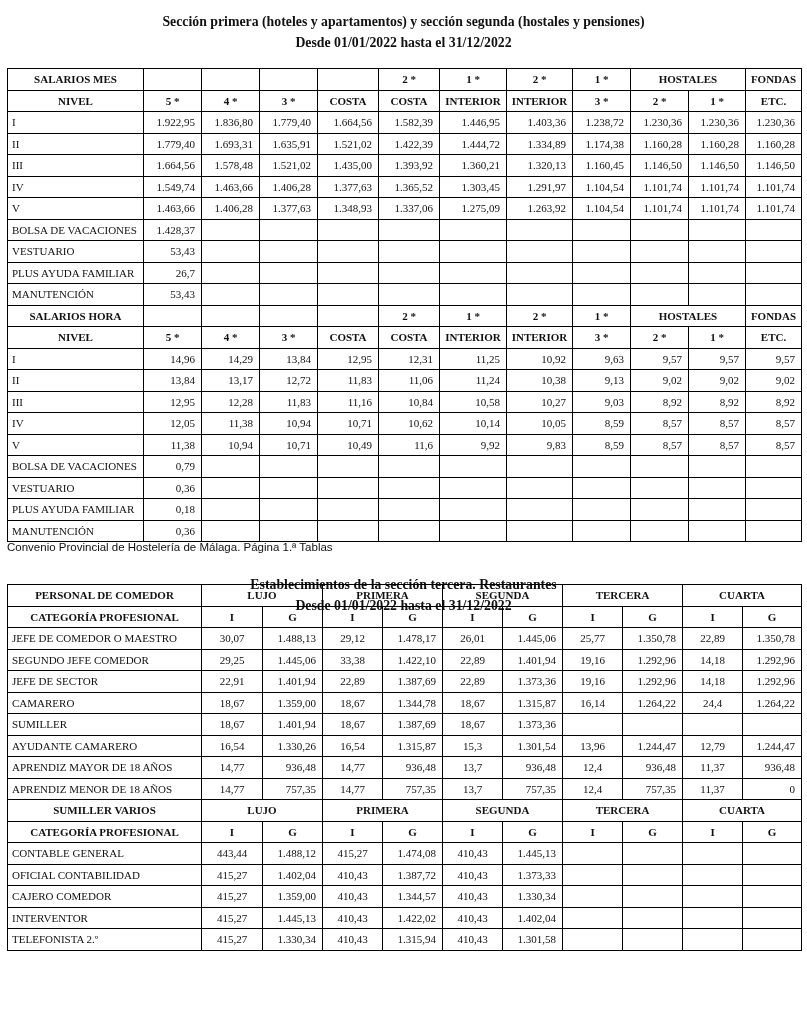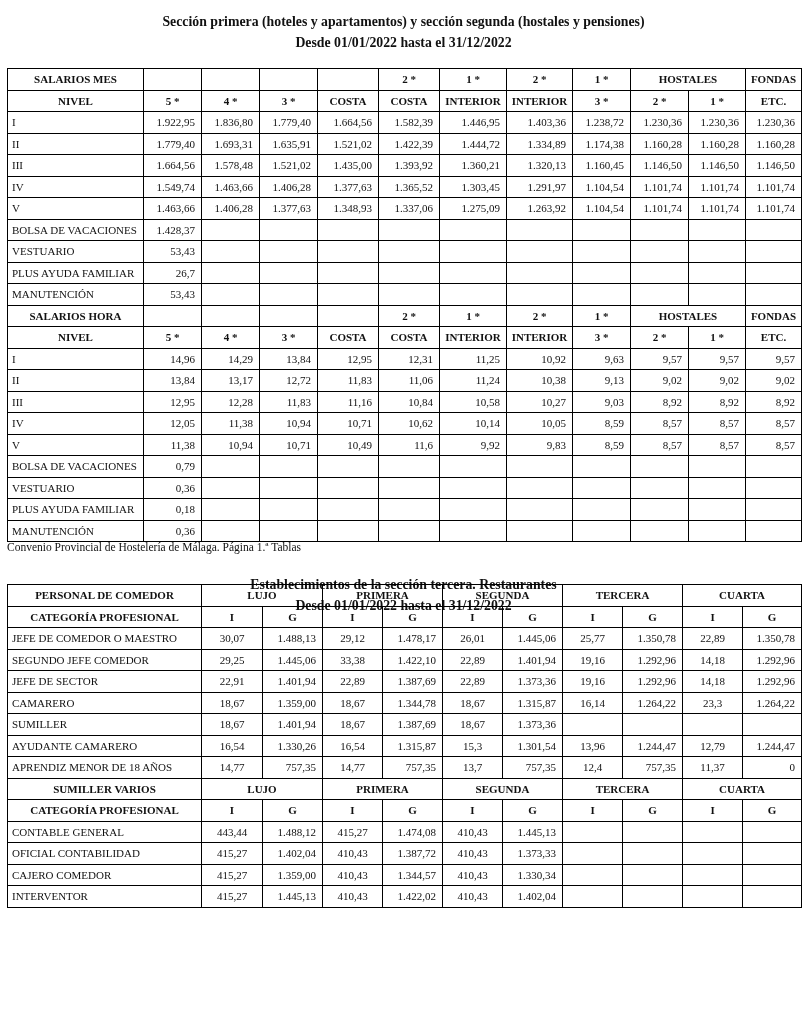--- a/index.html
+++ b/index.html
@@ -19,21 +19,21 @@
   td {
     border: 1px solid #000; padding: 0 4px; white-space: nowrap; overflow: hidden;
     line-height: 20.5px; height: 20.5px;
   }
   td.hdr { font-weight: bold; text-align: center; }
   td.lbl { text-align: left; padding-left: 4px; }
   td.num { text-align: right; padding-right: 6px; }
   td.ctr { text-align: center; }
   .footnote {
     position: absolute; left: 7px; top: 541px; font-size: 11.5px;
-    font-family: Liberation Serif, serif;
+    font-family: Liberation Sans, sans-serif;
   }
 </style>
 </head>
 <body>
 
 <div class="title" style="top:11px;">Sección primera (hoteles y apartamentos) y sección segunda (hostales y pensiones)</div>
 <div class="title" style="top:32px;">Desde 01/01/2022 hasta el 31/12/2022</div>
 
 <table id="t1" style="top:60px; width:794px;margin-top:8px;">
   <colgroup>
@@ -443,21 +443,21 @@
       <tr>
         <td class="lbl">CAMARERO</td>
         <td class="ctr">18,67</td>
         <td class="num">1.359,00</td>
         <td class="ctr">18,67</td>
         <td class="num">1.344,78</td>
         <td class="ctr">18,67</td>
         <td class="num">1.315,87</td>
         <td class="ctr">16,14</td>
         <td class="num">1.264,22</td>
-        <td class="ctr">23,3</td>
+        <td class="ctr">24,4</td>
         <td class="num">1.264,22</td>
       </tr>
       <tr>
         <td class="lbl">SUMILLER</td>
         <td class="ctr">18,67</td>
         <td class="num">1.401,94</td>
         <td class="ctr">18,67</td>
         <td class="num">1.387,69</td>
         <td class="ctr">18,67</td>
         <td class="num">1.373,36</td>
@@ -473,20 +473,33 @@
         <td class="ctr">16,54</td>
         <td class="num">1.315,87</td>
         <td class="ctr">15,3</td>
         <td class="num">1.301,54</td>
         <td class="ctr">13,96</td>
         <td class="num">1.244,47</td>
         <td class="ctr">12,79</td>
         <td class="num">1.244,47</td>
       </tr>
       <tr>
+        <td class="lbl">APRENDIZ MAYOR DE 18 AÑOS</td>
+        <td class="ctr">14,77</td>
+        <td class="num">936,48</td>
+        <td class="ctr">14,77</td>
+        <td class="num">936,48</td>
+        <td class="ctr">13,7</td>
+        <td class="num">936,48</td>
+        <td class="ctr">12,4</td>
+        <td class="num">936,48</td>
+        <td class="ctr">11,37</td>
+        <td class="num">936,48</td>
+      </tr>
+      <tr>
         <td class="lbl">APRENDIZ MENOR DE 18 AÑOS</td>
         <td class="ctr">14,77</td>
         <td class="num">757,35</td>
         <td class="ctr">14,77</td>
         <td class="num">757,35</td>
         <td class="ctr">13,7</td>
         <td class="num">757,35</td>
         <td class="ctr">12,4</td>
         <td class="num">757,35</td>
         <td class="ctr">11,37</td>
@@ -558,14 +571,27 @@
         <td class="num">1.445,13</td>
         <td class="ctr">410,43</td>
         <td class="num">1.422,02</td>
         <td class="ctr">410,43</td>
         <td class="num">1.402,04</td>
         <td class="ctr"></td>
         <td class="num"></td>
         <td class="ctr"></td>
         <td class="num"></td>
       </tr>
+      <tr>
+        <td class="lbl">TELEFONISTA 2.º</td>
+        <td class="ctr">415,27</td>
+        <td class="num">1.330,34</td>
+        <td class="ctr">410,43</td>
+        <td class="num">1.315,94</td>
+        <td class="ctr">410,43</td>
+        <td class="num">1.301,58</td>
+        <td class="ctr"></td>
+        <td class="num"></td>
+        <td class="ctr"></td>
+        <td class="num"></td>
+      </tr>
     </tbody>
 </table>
 
 </body></html>

